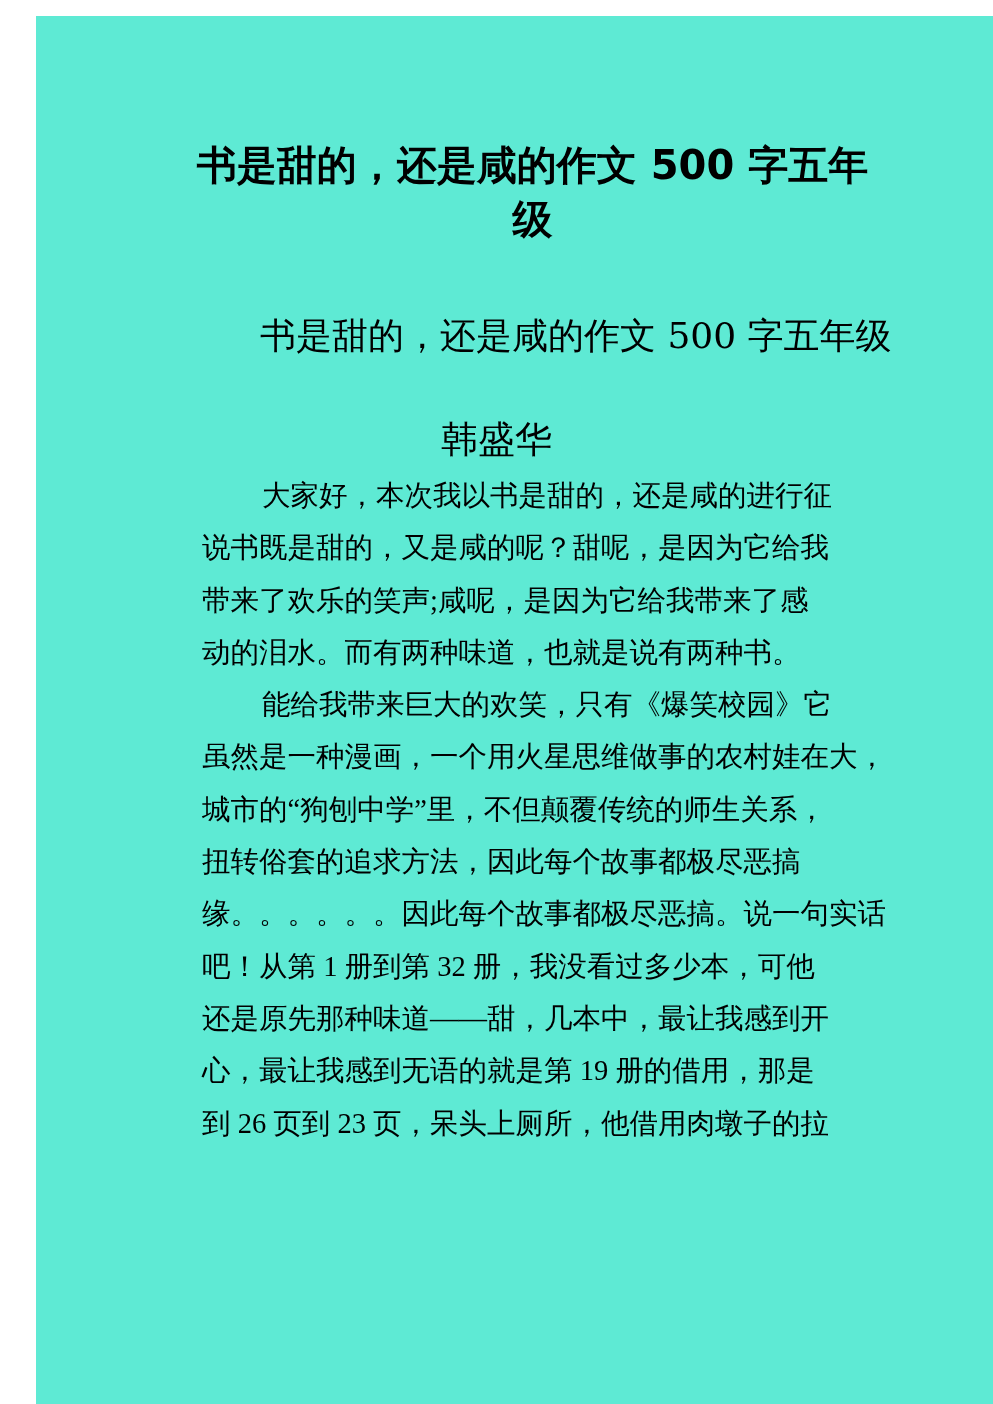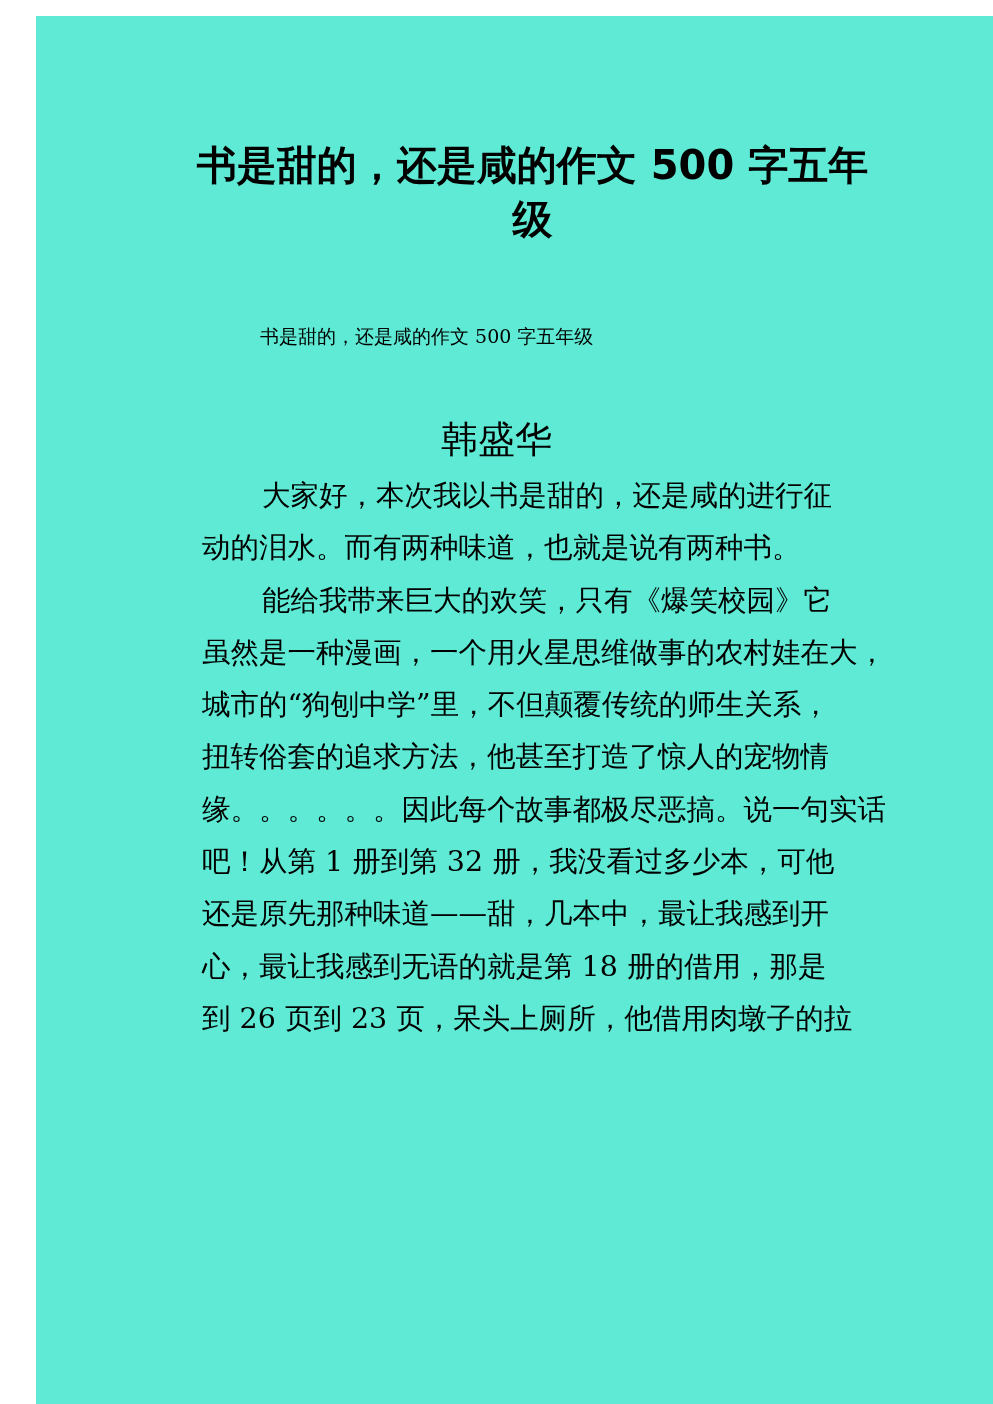--- a/index.html
+++ b/index.html
@@ -33,21 +33,21 @@
       font-size: 40px;
       line-height: 54px;
       letter-spacing: 0px;
     }
     .title .line { display: block; white-space: nowrap; }
     .subtitle {
       position: absolute;
       left: 224px;
       top: 300px;
       font-family: "DejaVu Serif", "Liberation Serif", serif;
-      font-size: 19px;
+      font-size: 36px;
       line-height: 40px;
       white-space: nowrap;
     }
     .author {
       position: absolute;
       left: 405px;
       top: 404px;
       font-family: "DejaVu Serif", "Liberation Serif", serif;
       font-size: 37px;
       line-height: 40px;
@@ -59,44 +59,47 @@
       top: 454px;
       width: 680px;
       font-family: "DejaVu Serif", "Liberation Serif", serif;
       font-size: 28.5px;
       line-height: 52.3px;
     }
     .body-text .line {
       display: block;
       white-space: nowrap;
       height: 52.3px;
+      font-family: Liberation Serif, serif;
     }
     .body-text .line.indent { padding-left: 60px; }
   </style>
 </head>
 <body>
 
 <div class="page">
 
   <div class="title">
     <span class="line">书是甜的，还是咸的作文 500 字五年</span>
     <span class="line">级</span>
   </div>
 
   <div class="subtitle">书是甜的，还是咸的作文 500 字五年级</div>
 
   <div class="author">韩盛华</div>
 
   <div class="body-text">
     <span class="line indent">大家好，本次我以书是甜的，还是咸的进行征</span>
+    <span class="line">说书既是甜的，又是咸的呢？甜呢，是因为它给我</span>
+    <span class="line">带来了欢乐的笑声;咸呢，是因为它给我带来了感</span>
     <span class="line">动的泪水。而有两种味道，也就是说有两种书。</span>
     <span class="line indent">能给我带来巨大的欢笑，只有《爆笑校园》它</span>
     <span class="line">虽然是一种漫画，一个用火星思维做事的农村娃在大，</span>
     <span class="line">城市的“狗刨中学”里，不但颠覆传统的师生关系，</span>
-    <span class="line">扭转俗套的追求方法，他甚至打造了惊人的宠物情</span>
+    <span class="line">扭转俗套的追求方法，因此每个故事都极尽恶搞</span>
     <span class="line">缘。。。。。。因此每个故事都极尽恶搞。说一句实话</span>
     <span class="line">吧！从第 1 册到第 32 册，我没看过多少本，可他</span>
     <span class="line">还是原先那种味道——甜，几本中，最让我感到开</span>
-    <span class="line">心，最让我感到无语的就是第 18 册的借用，那是</span>
+    <span class="line">心，最让我感到无语的就是第 19 册的借用，那是</span>
     <span class="line">到 26 页到 23 页，呆头上厕所，他借用肉墩子的拉</span>
   </div>
 
 </div>
 
 </body></html>

